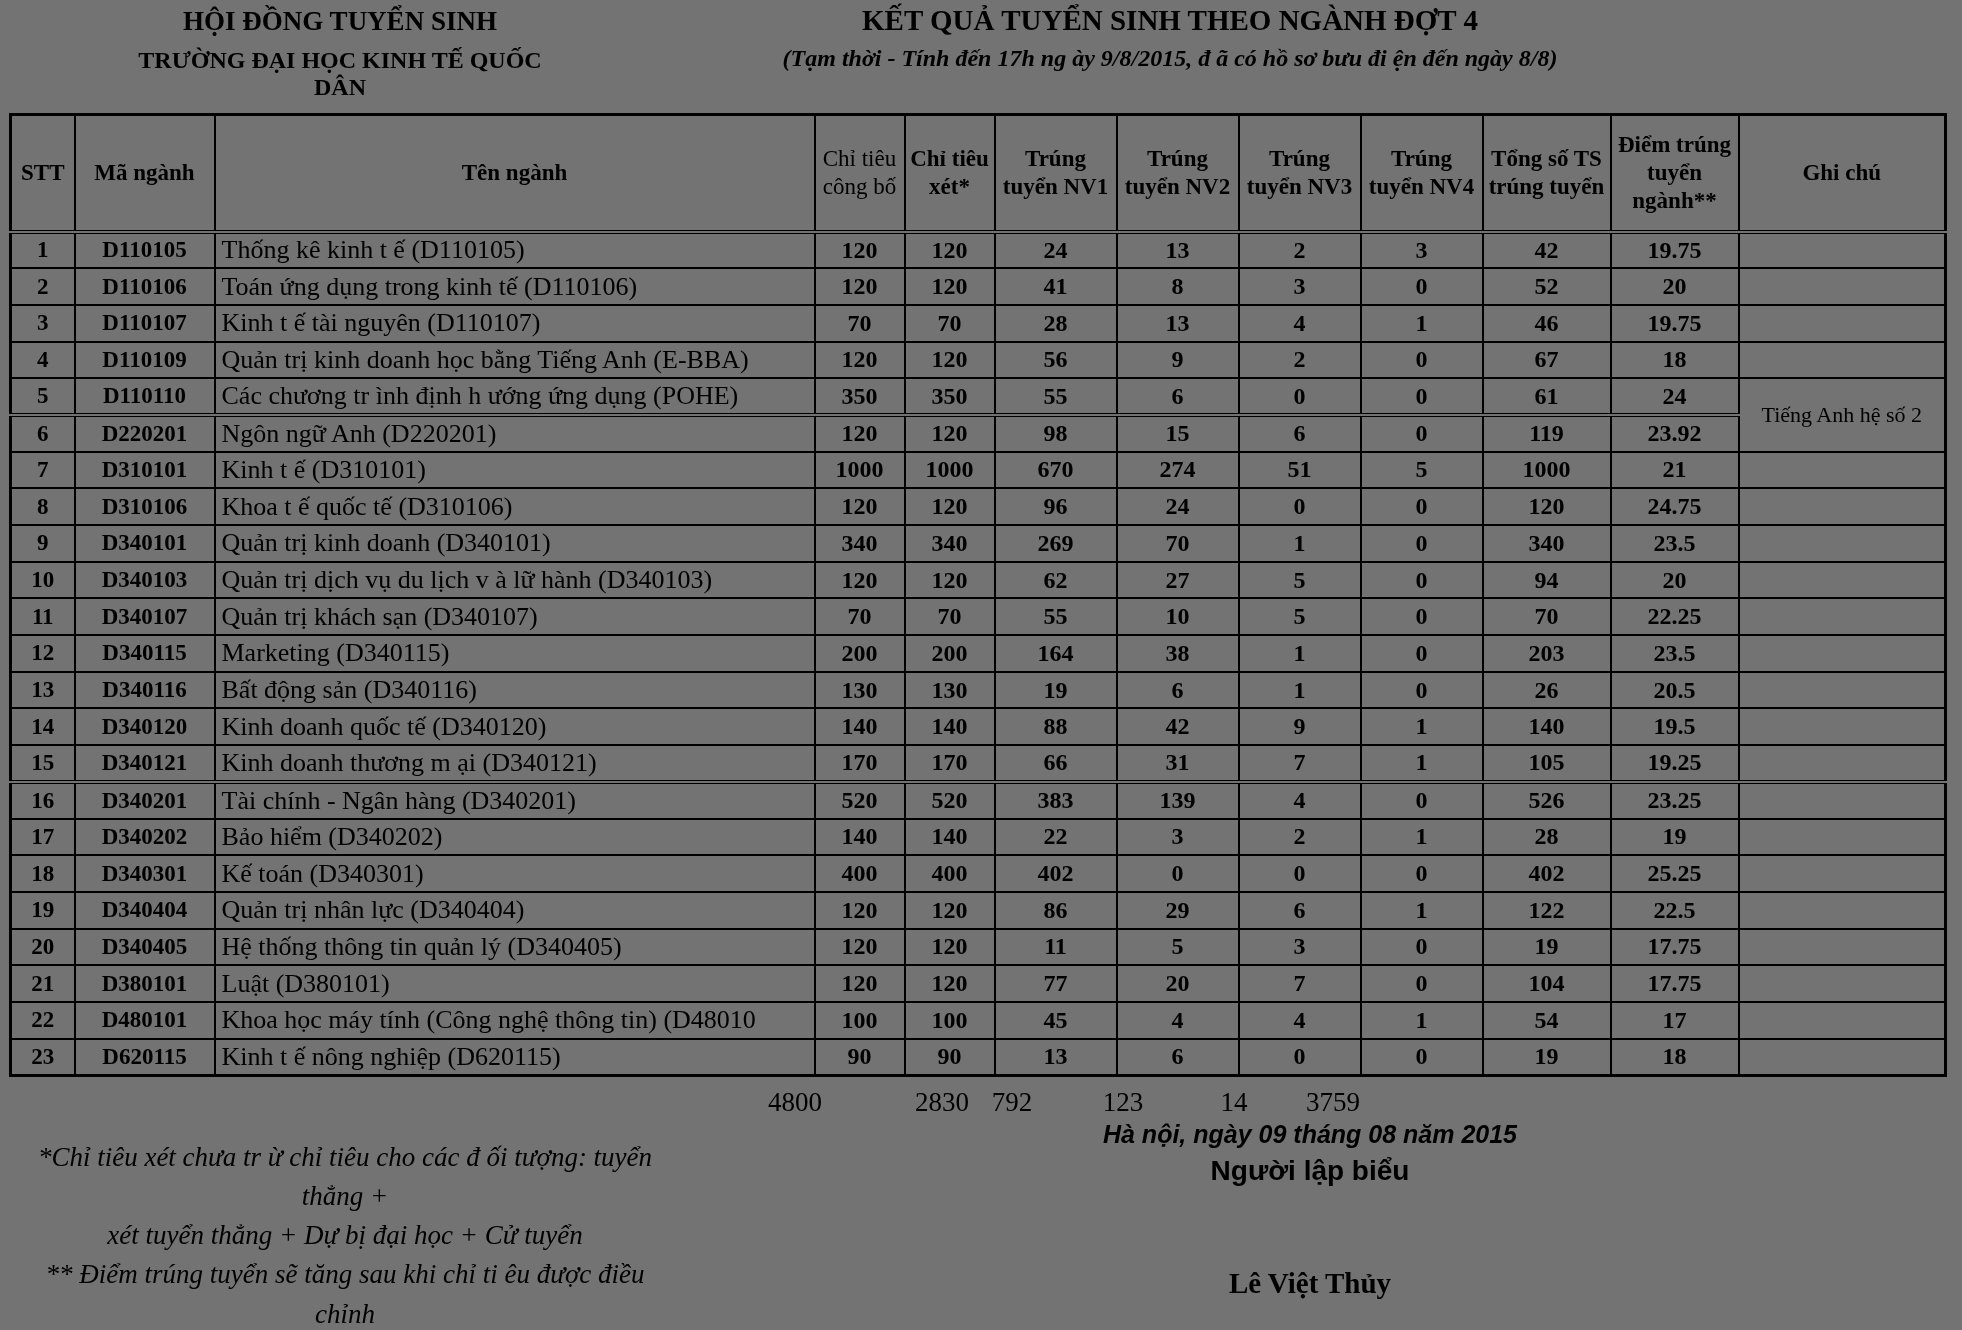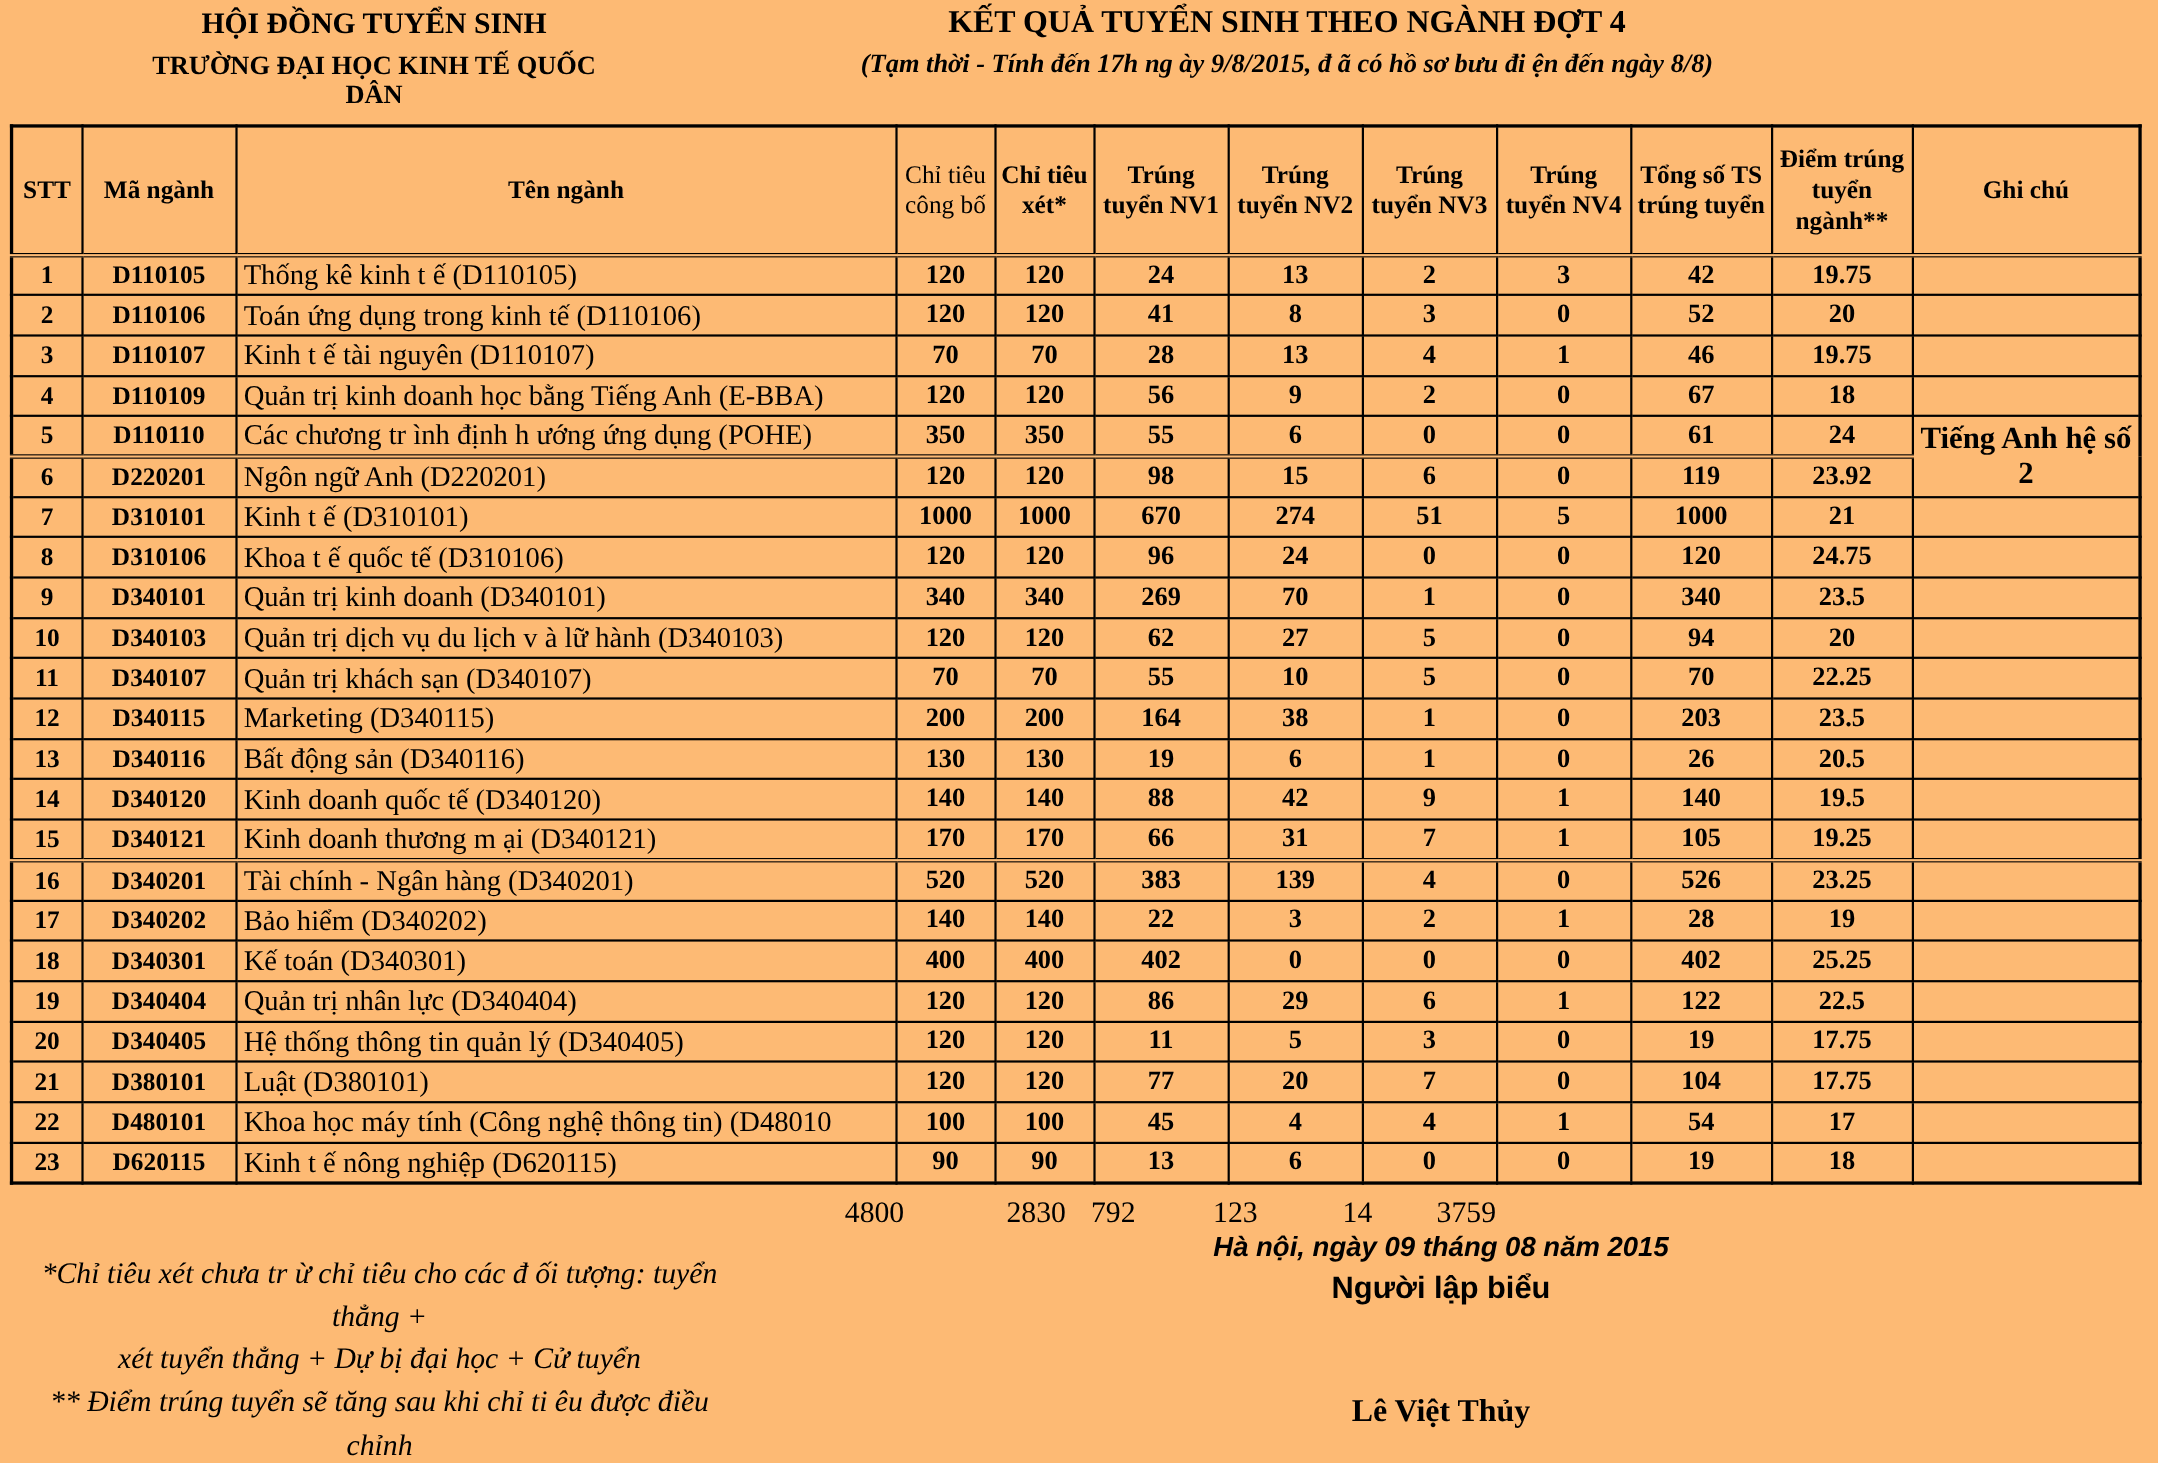--- a/index.html
+++ b/index.html
@@ -1,17 +1,17 @@
 <!DOCTYPE html>
 <html><head>
 <meta charset="utf-8">
 <style>
   html,body { margin:0; padding:0; background:#fff; }
   .page {
-    position:relative; width:1962px; height:1330px; background:#fdba74;
+    position:relative; width:1962px; height:1330px; background:#737373;
     color:#000; font-family:"Liberation Serif", serif; overflow:hidden;
   }
 
   
   .doc-header-left { position:absolute; left:130px; top:6px; width:420px; text-align:center; }
   .org1 { font-size:27px; font-weight:bold; }
   .org2 { font-size:24px; font-weight:bold; margin-top:10px; }
   .doc-header-right { position:absolute; left:740px; top:4px; width:860px; text-align:center; }
   .title { font-size:29px; font-weight:bold; }
   .subtitle { font-size:24px; font-weight:bold; font-style:italic; margin-top:8px; }
@@ -23,21 +23,21 @@
     border:3px solid #000;
   }
   .main-table th, .main-table td { border:2px solid #000; padding:0; vertical-align:middle; overflow:hidden; }
   .main-table thead tr { height:117px; }
   .main-table th { font-weight:bold; font-size:23px; line-height:1.2; text-align:center; border-bottom:4px double #000; }
   .main-table th.th-light { font-weight:normal; }
   .main-table tbody tr { height:36.7px; }
   .main-table td { text-align:center; font-weight:bold; font-size:24px; }
   .main-table td.c-stt, .main-table td.c-code { font-size:23px; }
   .main-table td.c-name { text-align:left; font-weight:normal; font-size:26px; padding-left:6px; white-space:nowrap;border-radius:16px; }
-  .main-table td.c-note { font-weight:bold; font-size:28px; line-height:1.15; white-space:normal; }
+  .main-table td.c-note { font-weight:normal; font-size:22px; line-height:1.15; white-space:normal; }
   .main-table tr.group-end td { border-bottom:4px double #000; }
   .main-table tr.group-end td.span2 { border-bottom:2px solid #000; }
 
   
   .totals { position:absolute; top:1087px; left:0; width:1962px; height:36px; font-size:27px; }
   .totals span { position:absolute; transform:translateX(-50%); white-space:nowrap; }
   .tt-xet   { left:795px; }
   .tt-nv1   { left:942px; }
   .tt-nv2   { left:1012px; }
   .tt-nv3   { left:1123px;text-align:right; }

